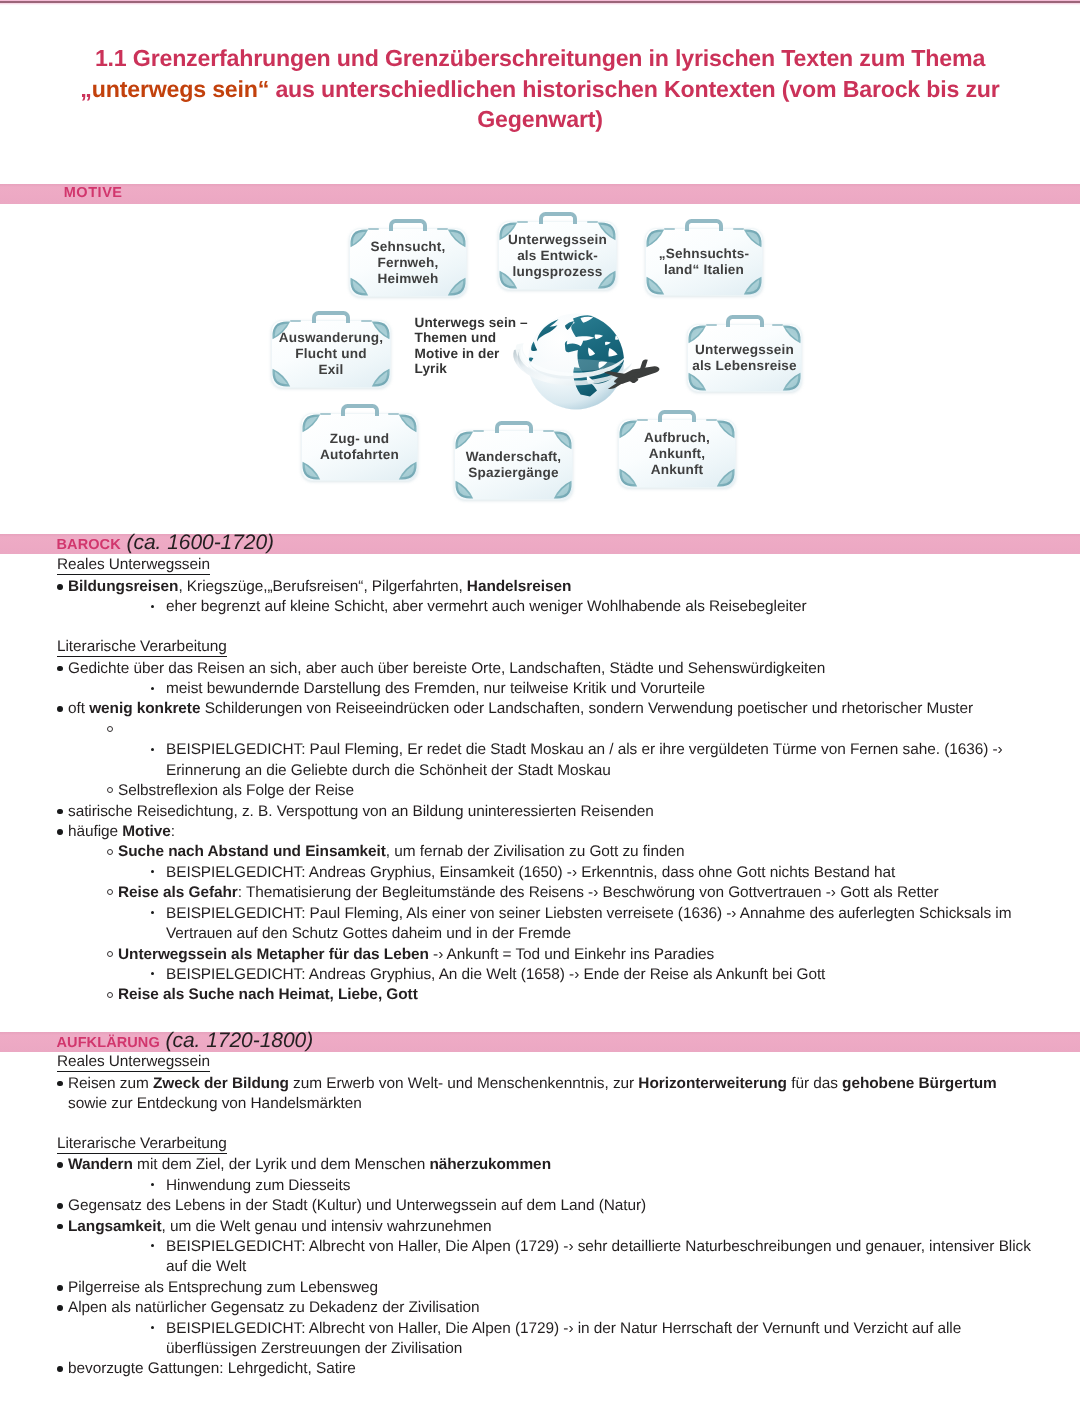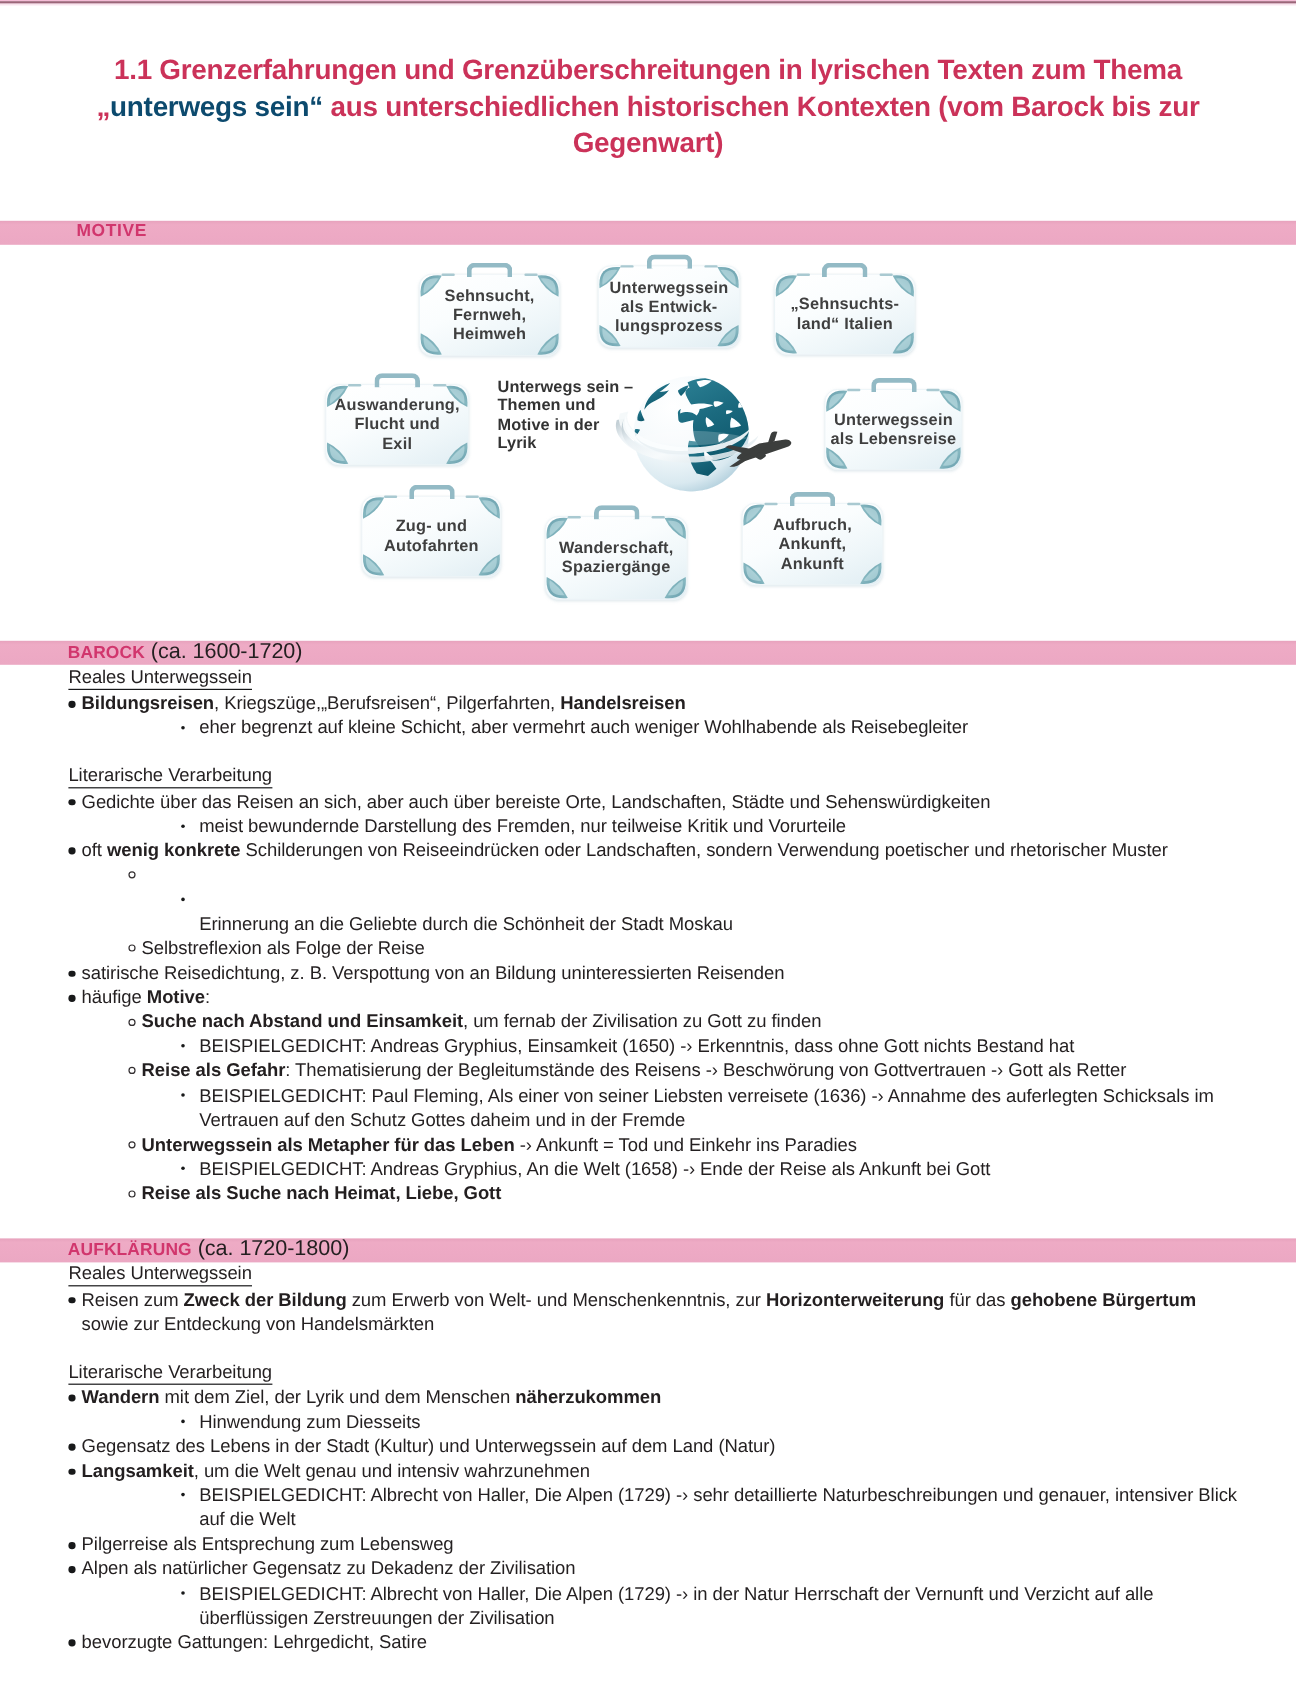--- a/index.html
+++ b/index.html
@@ -17,28 +17,28 @@
   #top-rule i{position:absolute;left:0;width:100%;display:block;}
   #top-rule .r1{top:0;height:1px;background:#f4bcd6;}
   #top-rule .r2{top:1px;height:2px;background:#9c6579;}
   #top-rule .r3{top:3px;height:1px;background:#f7d9e8;}
   #top-rule .r4{top:4px;height:1px;background:#fdf2f7;}
 
   
   #page-title{position:absolute;left:40px;top:43.0px;width:1000px;
     text-align:center;font-weight:bold;font-size:23.2px;line-height:30.5px;
     color:#cb3259;letter-spacing:-0.2px;}
-  #page-title .accent{color:#0c4a6e;}
+  #page-title .accent{color:#c2410c;}
 
   
   .band{position:absolute;left:0;width:1080px;height:20.5px;
     background:linear-gradient(180deg,#e7a2bd 0%,#eeabc5 16%,#eda9c4 62%,#eba8c3 100%);}
   .band .lbl{position:absolute;left:56.5px;top:1.8px;font-size:14.5px;font-weight:bold;
     color:#d1366d;letter-spacing:0.1px;line-height:15px;white-space:nowrap;}
-  .band .lbl .sub{color:#231f20;font-weight:normal;font-size:18px;letter-spacing:-0.05px;}
+  .band .lbl .sub{color:#231f20;font-weight:normal;font-size:21px;letter-spacing:-0.05px;font-style:italic;}
   #band-motive .lbl{left:63.7px;letter-spacing:0.55px;}
 
   
   #motive-graphic{position:absolute;left:0;top:0;width:1080px;height:1417px;pointer-events:none;}
   .case{position:absolute;}
   .case .sc{position:absolute;left:0;top:0;display:block;
     filter:drop-shadow(0 1px 1.4px rgba(130,165,178,.28));}
   .case .handle{position:absolute;left:50%;transform:translateX(-50%);
     top:-9.5px;width:38px;height:12.5px;border:4.4px solid #93bac5;border-bottom:none;
     border-radius:6.5px 6.5px 0 0;}
@@ -494,21 +494,21 @@
 </div>
 <div id="barock-text">
   <div class="hd" style="left:57px;top:555.3px;">Reales Unterwegssein</div>
   <div class="ln" style="left:68.0px;top:576.9px;"><span class="bu bu-b" style="left:-11.2px;"></span><b><span>Bildungsreisen</span></b><span>, Kriegszüge,„Berufsreisen“, Pilgerfahrten, </span><b><span>Handelsreisen</span></b></div>
   <div class="ln" style="left:166px;top:597.3px;"><span class="bu bu-d" style="left:-14.6px;"></span><span>eher begrenzt auf kleine Schicht, aber vermehrt auch weniger Wohlhabende als Reisebegleiter</span></div>
   <div class="hd" style="left:57px;top:637.0px;">Literarische Verarbeitung</div>
   <div class="ln" style="left:68.0px;top:658.6px;"><span class="bu bu-b" style="left:-11.2px;"></span><span>Gedichte über das Reisen an sich, aber auch über bereiste Orte, Landschaften, Städte und Sehenswürdigkeiten</span></div>
   <div class="ln" style="left:166px;top:679.0px;"><span class="bu bu-d" style="left:-14.6px;"></span><span>meist bewundernde Darstellung des Fremden, nur teilweise Kritik und Vorurteile</span></div>
   <div class="ln" style="left:68.0px;top:699.4px;"><span class="bu bu-b" style="left:-11.2px;"></span><span>oft </span><b><span>wenig konkrete</span></b><span> Schilderungen von Reiseeindrücken oder Landschaften, sondern Verwendung poetischer und rhetorischer Muster</span></div>
   <div class="ln" style="left:118px;top:719.9px;"><span class="bu bu-c" style="left:-11.2px;"></span></div>
-  <div class="ln" style="left:166px;top:740.3px;"><span class="bu bu-d" style="left:-14.6px;"></span></div>
+  <div class="ln" style="left:166px;top:740.3px;"><span class="bu bu-d" style="left:-14.6px;"></span><span>BEISPIELGEDICHT: Paul Fleming, Er redet die Stadt Moskau an / als er ihre vergüldeten Türme von Fernen sahe. (1636) -›</span></div>
   <div class="ln" style="left:166px;top:760.7px;"><span>Erinnerung an die Geliebte durch die Schönheit der Stadt Moskau</span></div>
   <div class="ln" style="left:118px;top:781.1px;"><span class="bu bu-c" style="left:-11.2px;"></span><span>Selbstreflexion als Folge der Reise</span></div>
   <div class="ln" style="left:68.0px;top:801.5px;"><span class="bu bu-b" style="left:-11.2px;"></span><span>satirische Reisedichtung, z. B. Verspottung von an Bildung uninteressierten Reisenden</span></div>
   <div class="ln" style="left:68.0px;top:822.0px;"><span class="bu bu-b" style="left:-11.2px;"></span><span>häufige </span><b><span>Motive</span></b><span>:</span></div>
   <div class="ln" style="left:118px;top:842.4px;"><span class="bu bu-c" style="left:-11.2px;"></span><b><span>Suche nach Abstand und Einsamkeit</span></b><span>, um fernab der Zivilisation zu Gott zu finden</span></div>
   <div class="ln" style="left:166px;top:862.8px;"><span class="bu bu-d" style="left:-14.6px;"></span><span>BEISPIELGEDICHT: Andreas Gryphius, Einsamkeit (1650) -› Erkenntnis, dass ohne Gott nichts Bestand hat</span></div>
   <div class="ln" style="left:118px;top:883.2px;"><span class="bu bu-c" style="left:-11.2px;"></span><b><span>Reise als Gefahr</span></b><span>: Thematisierung der Begleitumstände des Reisens -› Beschwörung von Gottvertrauen -› Gott als Retter</span></div>
   <div class="ln" style="left:166px;top:903.6px;"><span class="bu bu-d" style="left:-14.6px;"></span><span>BEISPIELGEDICHT: Paul Fleming, Als einer von seiner Liebsten verreisete (1636) -› Annahme des auferlegten Schicksals im</span></div>
   <div class="ln" style="left:166px;top:924.1px;text-align:right;"><span>Vertrauen auf den Schutz Gottes daheim und in der Fremde</span></div>
   <div class="ln" style="left:118px;top:944.5px;"><span class="bu bu-c" style="left:-11.2px;"></span><b><span>Unterwegssein als Metapher für das Leben</span></b><span> -› Ankunft = Tod und Einkehr ins Paradies</span></div>

